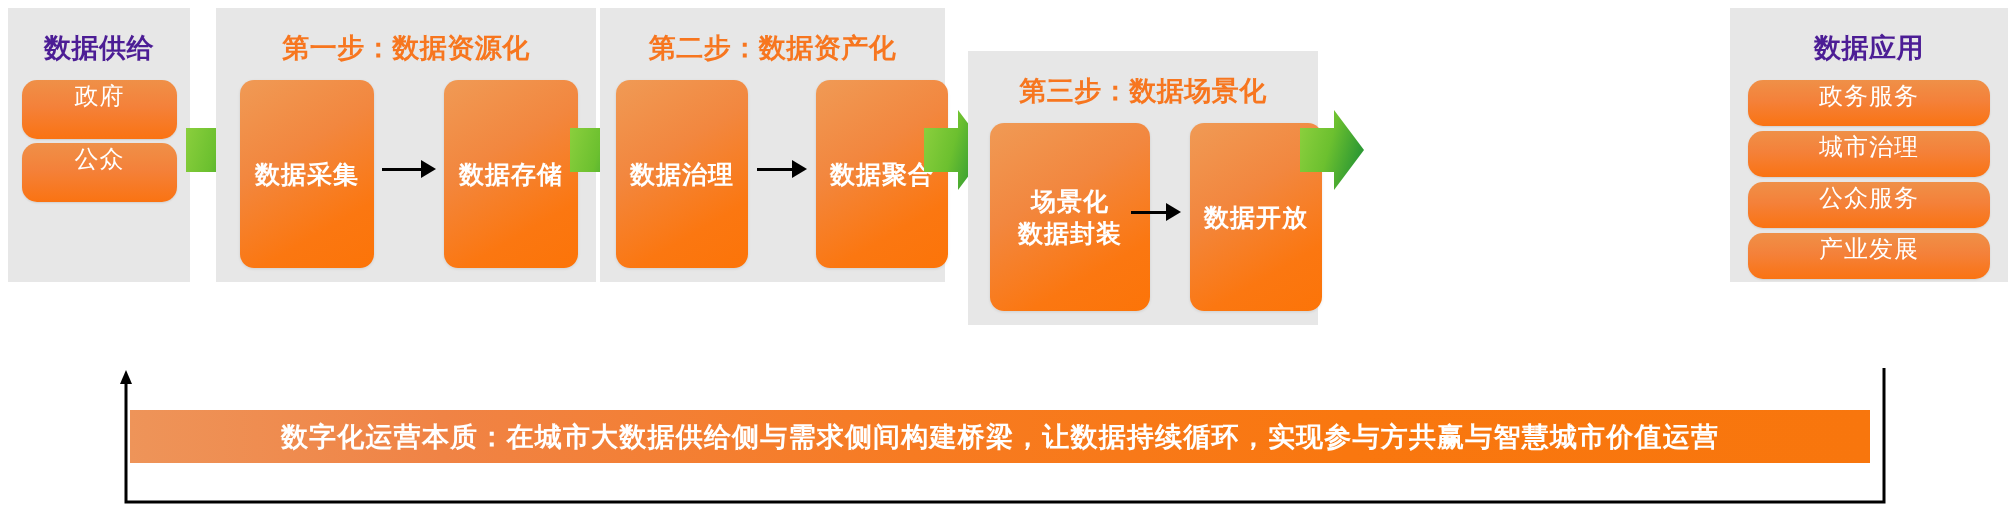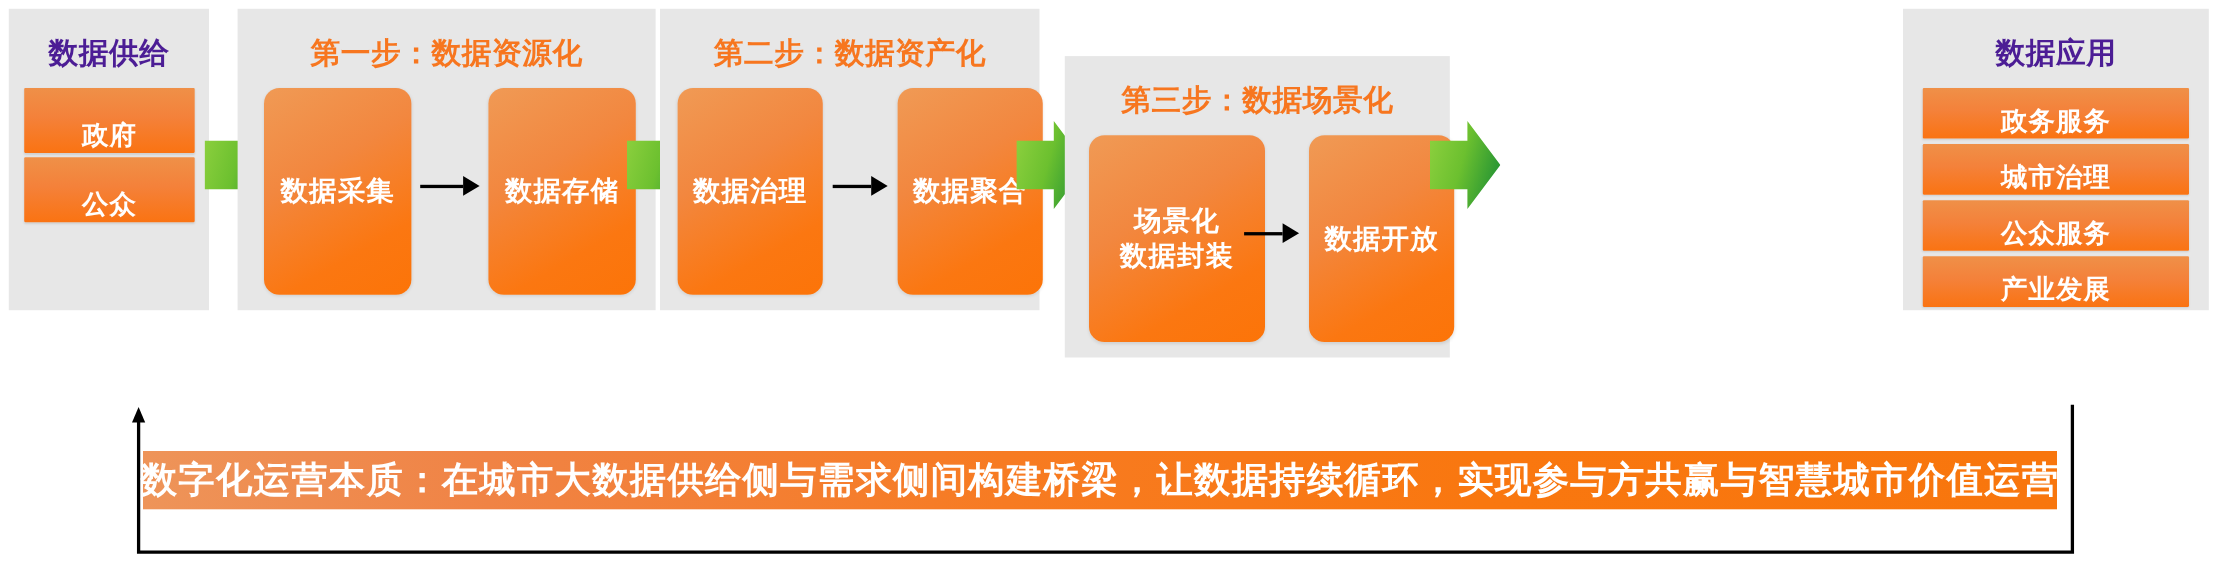--- a/index.html
+++ b/index.html
@@ -34,27 +34,27 @@
     font-weight: bold;
     letter-spacing: 0.5px;
     white-space: nowrap;
   }
   .panel-title.dark  { color: #4c1d95; }
   .panel-title.brand { color: #f7761f; }
 
   
   .pill {
     position: absolute;
-    border-radius: 1px;
+    border-radius: 15px;
     background: linear-gradient(180deg, #ef9048 0%, #f4813a 45%, #fa7312 100%);
     color: #ffffff;
     font-size: 24px;
-    font-weight: bold;
-    display: flex;
-    align-items: flex-end;
+    font-weight: normal;
+    display: flex;
+    align-items: flex-start;
     justify-content: center;
     letter-spacing: 1px;
     box-shadow: 0 1px 2px rgba(0,0,0,0.10);
   }
 
   
   .card {
     position: absolute;
     border-radius: 14px;
     background: linear-gradient(150deg, #f09a55 0%, #f2873f 38%, #fb7711 75%, #fc7408 100%);
@@ -93,21 +93,21 @@
   
   .green-arrow {
     position: absolute;
   }
 
   
   .banner {
     position: absolute;
     background: linear-gradient(90deg, #ee9459 0%, #f08345 18%, #f77b22 45%, #f9770f 70%, #f8760d 100%);
     color: #ffffff;
-    font-size: 33px;
+    font-size: 27px;
     font-weight: bold;
     display: flex;
     align-items: center;
     justify-content: center;
     letter-spacing: 1.2px;
     white-space: nowrap;
   }
 
   
   .loop { position: absolute; }

